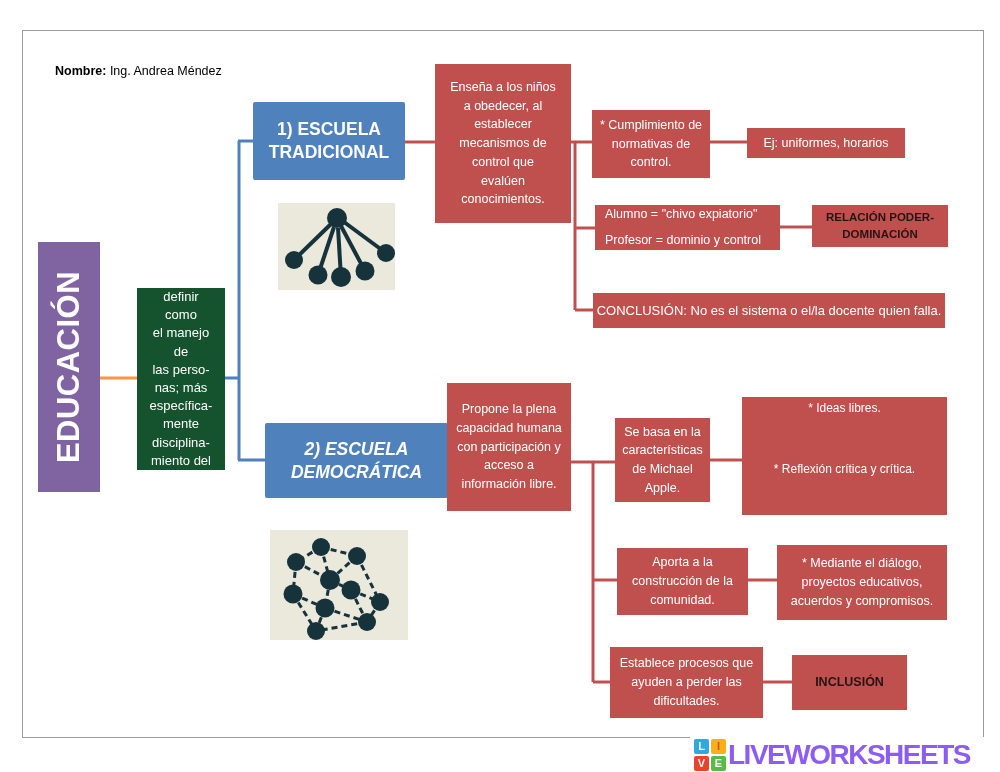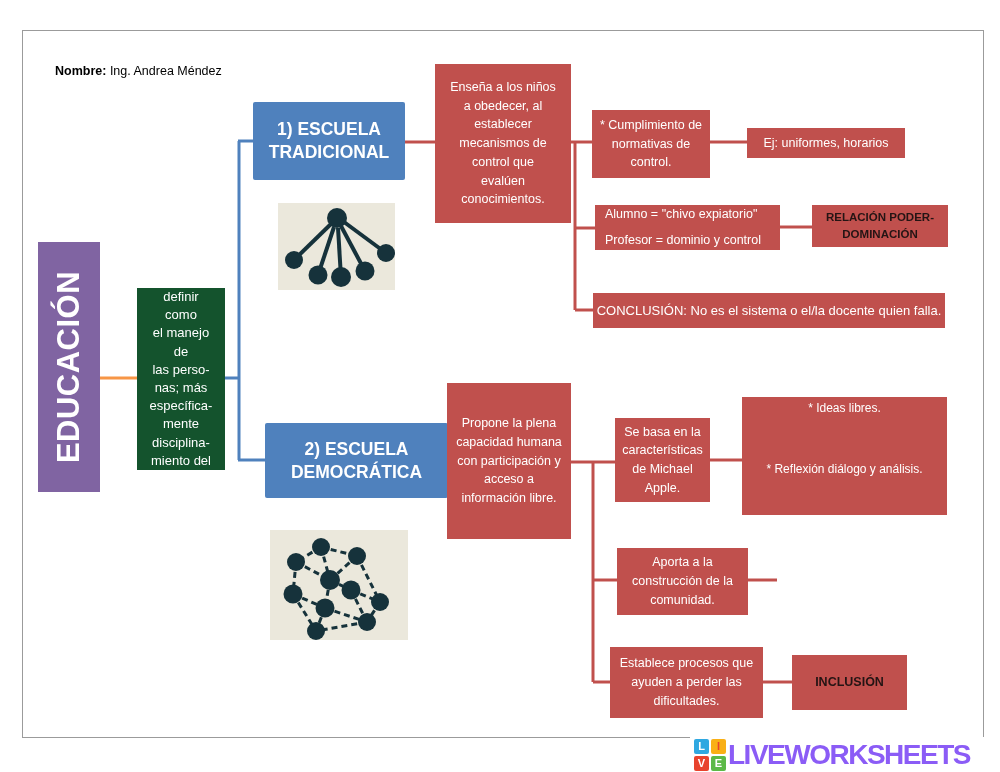--- a/index.html
+++ b/index.html
@@ -136,24 +136,24 @@
   <div class="box red two-line" style="left:595px;top:205px;width:185px;height:45px;">
     <span>Alumno = "chivo expiatorio"</span>
     <span>Profesor = dominio y control</span>
   </div>
 
   <div class="box red conclusion" style="left:593px;top:293px;width:352px;height:35px;">CONCLUSIÓN: No es el sistema o el/la docente quien falla.</div>
 
   <div class="box red dark-note" style="left:812px;top:205px;width:136px;height:42px;">RELACIÓN PODER-
 DOMINACIÓN</div>
 
-  <div class="box blue" style="left:265px;top:423px;width:183px;height:75px;">2) ESCUELA
+  <div class="box blue" style="left:265px;top:423px;width:183px;height:75px;font-style:italic;">2) ESCUELA
 DEMOCRÁTICA</div>
 
-  <div class="box red" style="left:447px;top:383px;width:124px;height:156px;">Propone la plena
+  <div class="box red" style="left:447px;top:383px;width:124px;height:128px;">Propone la plena
 capacidad humana
 con participación y
 acceso a
 información libre.</div>
 
   <div class="netimg" style="left:270px;top:530px;width:138px;height:110px;">
     <svg width="138" height="110" viewBox="0 0 138 110">
       <g stroke="#16323b" stroke-width="3" stroke-dasharray="6 4">
         <line x1="51" y1="17" x2="87" y2="26"></line>
         <line x1="51" y1="17" x2="26" y2="32"></line>
@@ -188,28 +188,31 @@
     </svg>
   </div>
 
   <div class="box red" style="left:615px;top:418px;width:95px;height:84px;">Se basa en la
 características
 de Michael
 Apple.</div>
 
   <div class="box red ideas" style="left:742px;top:397px;width:205px;height:118px;">
     <span>* Ideas libres.</span>
-    <span>* Reflexión diálogo y análisis.</span>
+    <span>* Reflexión crítica y crítica.</span>
     <span>* Preocupación del bien común.</span>
   </div>
 
   <div class="box red" style="left:617px;top:548px;width:131px;height:67px;">Aporta a la
 construcción de la
 comunidad.</div>
 
+  <div class="box red" style="left:777px;top:545px;width:170px;height:75px;">* Mediante el diálogo,
+proyectos educativos,
+acuerdos y compromisos.</div>
 
   <div class="box red" style="left:610px;top:647px;width:153px;height:71px;">Establece procesos que
 ayuden a perder las
 dificultades.</div>
 
   <div class="box red dark-note" style="left:792px;top:655px;width:115px;height:55px;font-size:12.5px;">INCLUSIÓN</div>
 
   <div class="lw-logo">
     <div class="lw-grid">
       <span class="lw-sq sq-l">L</span>

